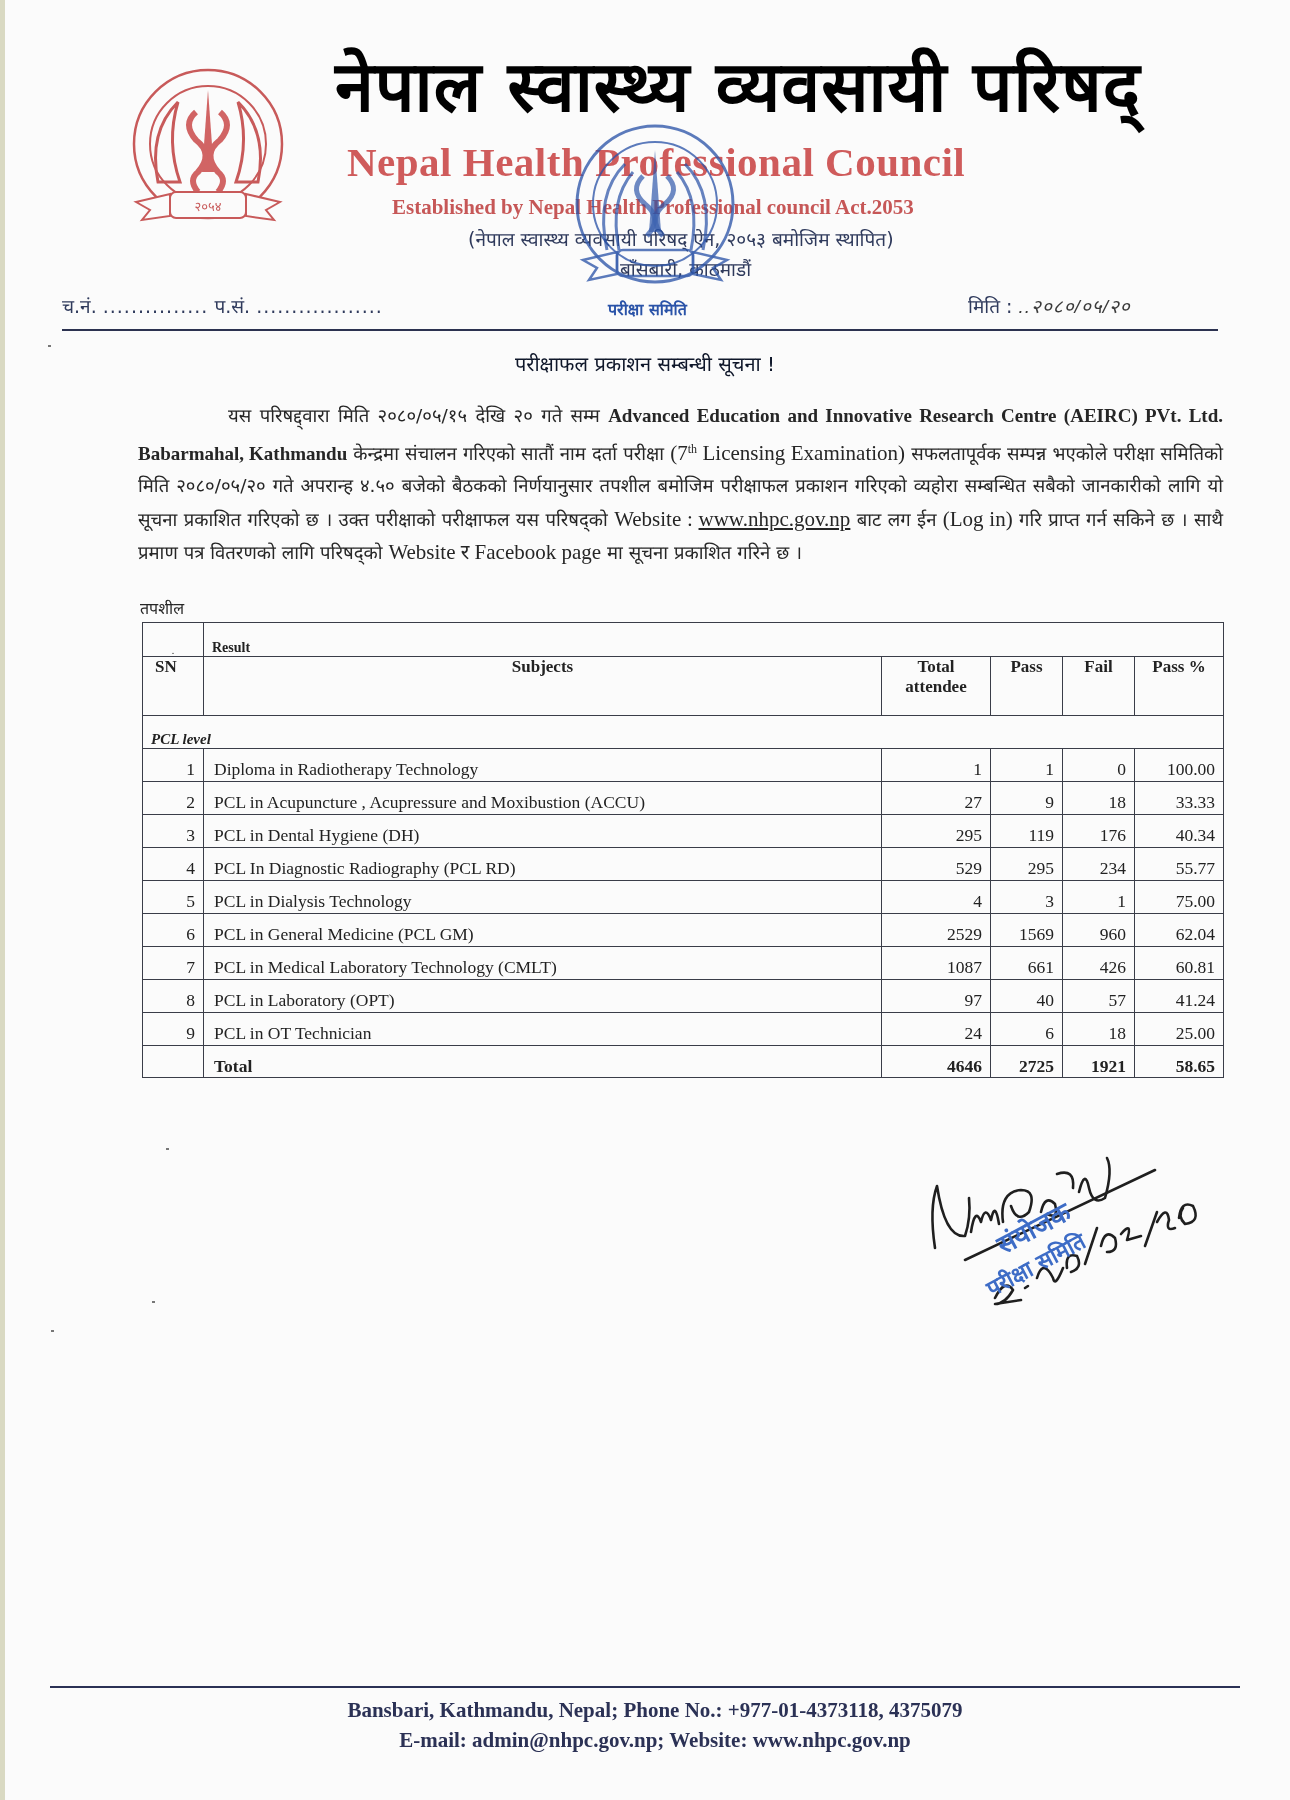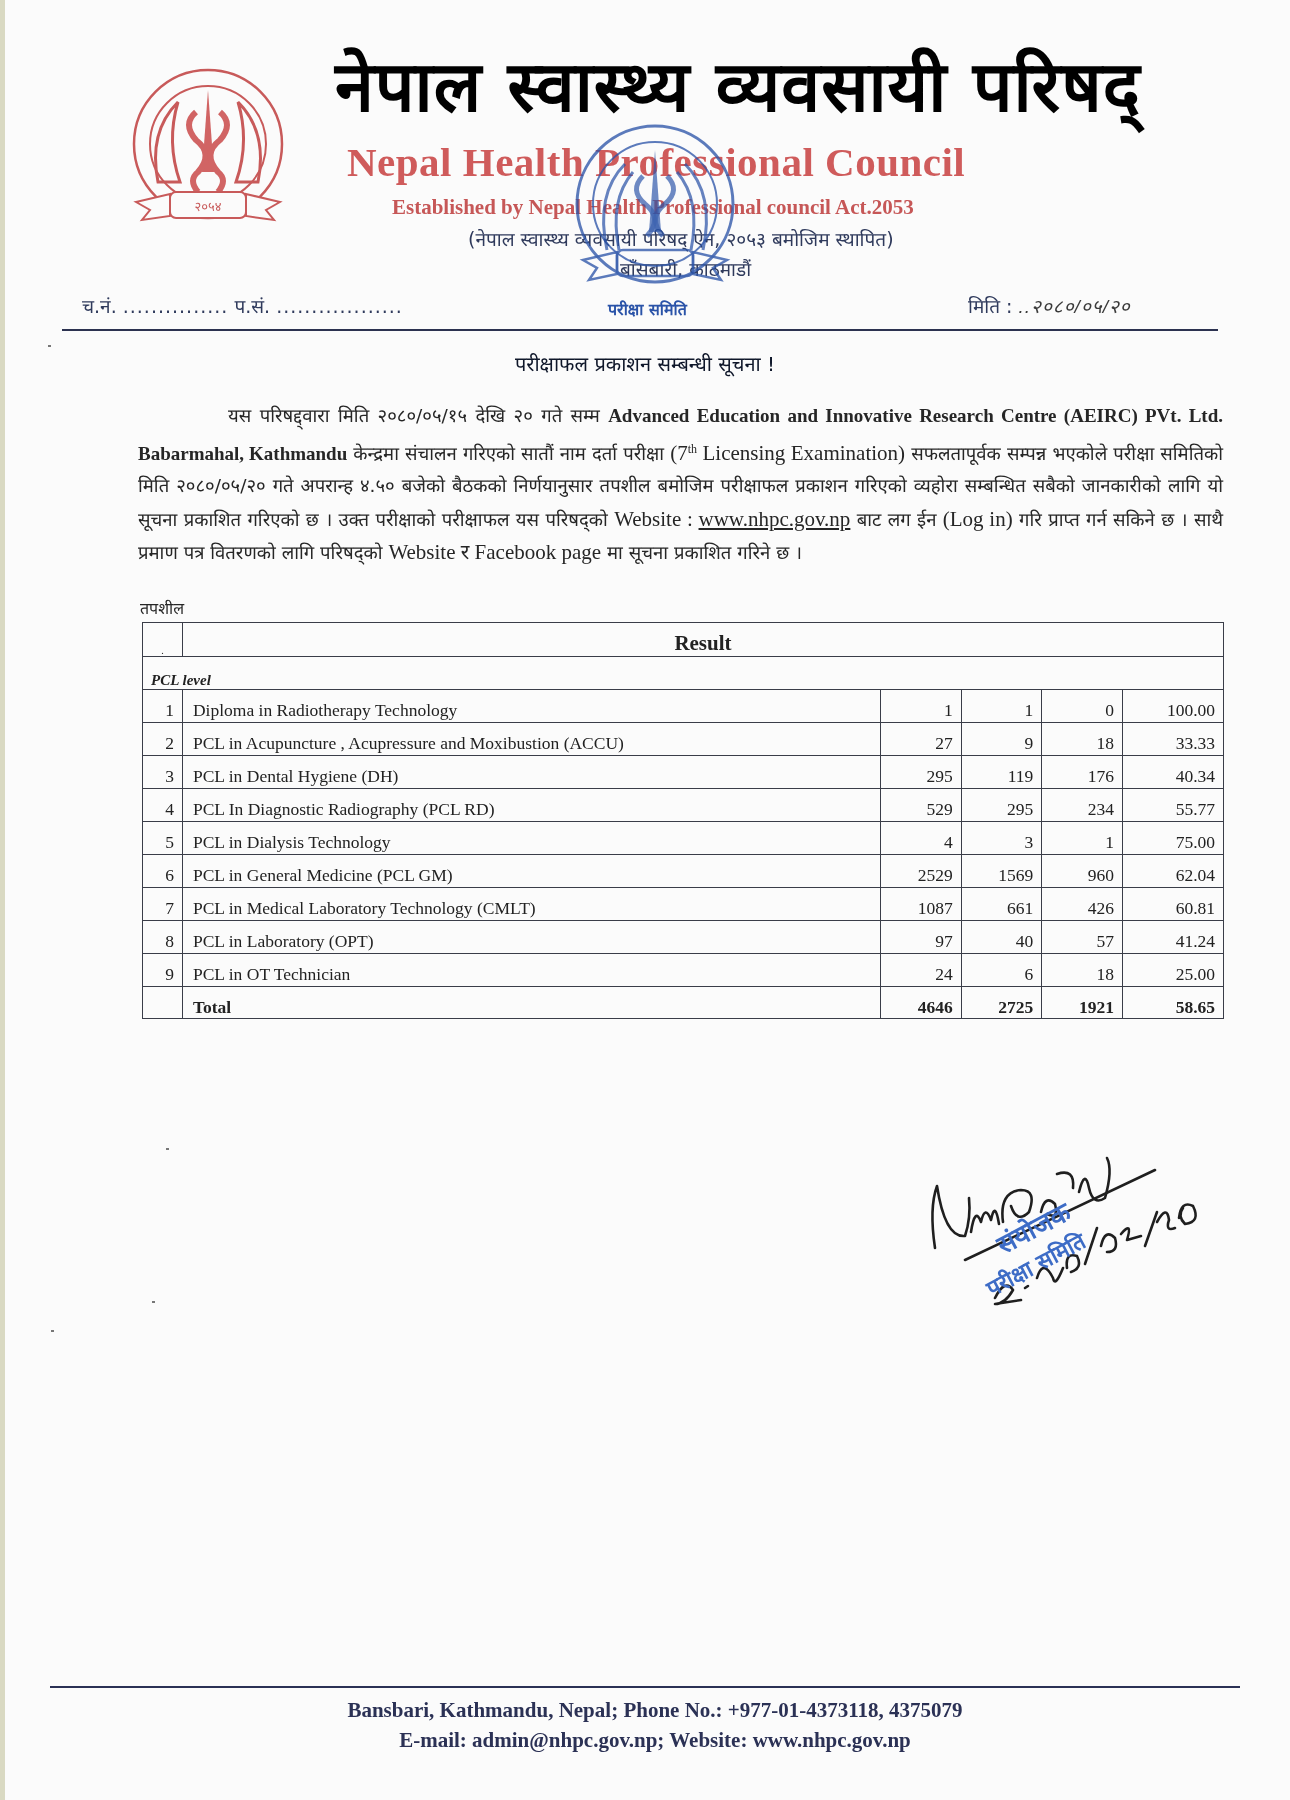--- a/index.html
+++ b/index.html
@@ -12,41 +12,41 @@
   
   .logo-red { position: absolute; left: 118px; top: 62px; width: 180px; height: 180px; }
   .title-np { position: absolute; left: 335px; top: 52px; font-family: "DejaVu Sans", sans-serif; font-size: 70px; line-height: 1; color: #000000; font-weight: bold; letter-spacing: 1px; }
   .title-en { position: absolute; left: 347px; top: 138px; font-family: "Liberation Serif", serif; font-weight: bold; font-size: 41px; color: #cf5b5b; letter-spacing: 0.5px; }
   .estd { position: absolute; left: 392px; top: 195px; font-weight: bold; font-size: 21px; color: #c65757; }
   .act-np { position: absolute; left: 468px; top: 226px; font-family: "DejaVu Sans", sans-serif; font-size: 19px; color: #2f3a5c; }
   .addr-np { position: absolute; left: 620px; top: 256px; font-family: "DejaVu Sans", sans-serif; font-size: 19px; color: #2f3a5c; }
   .stamp { position: absolute; left: 567px; top: 120px; width: 176px; height: 176px; opacity: 0.9; }
   .stamp-label { position: absolute; left: 608px; top: 298px; font-family: "DejaVu Sans", sans-serif; font-size: 16px; font-weight: bold; color: #2a53a8; }
 
-  .refline { position: absolute; left: 62px; top: 293px; font-family: "DejaVu Sans", sans-serif; font-size: 19px; color: #2f3a5c; margin-left: 20px; }
+  .refline { position: absolute; left: 62px; top: 293px; font-family: "DejaVu Sans", sans-serif; font-size: 19px; color: #2f3a5c; }
   .refline .dots { letter-spacing: 1px; }
   .dateline { position: absolute; left: 968px; top: 293px; font-family: "DejaVu Sans", sans-serif; font-size: 19px; color: #2f3a5c; }
   .dateline .hand { font-style: italic; font-family: Liberation Sans, sans-serif; color: #3a3a3a; letter-spacing: 1px; }
   .rule-top { position: absolute; left: 62px; top: 329px; width: 1156px; height: 2px; background: #2c3250; }
 
   
   .notice-title { position: absolute; left: 0; width: 1290px; top: 350px; text-align: center; font-family: "DejaVu Sans", sans-serif; font-size: 20px; color: #0f172a; }
   .para { position: absolute; left: 138px; top: 400px; width: 1085px; font-family: "DejaVu Sans", sans-serif; font-size: 18.5px; line-height: 32.5px; color: #262626; text-align: justify; }
   .para .en { font-family: "Liberation Serif", serif; font-size: 21px; }
   .para .enb { font-family: "Liberation Serif", serif; font-size: 19px; font-weight: bold; }
   .para .indent { display: inline-block; width: 90px; }
   .para a { color: #262626; text-decoration: underline; }
   .tapsil { position: absolute; left: 140px; top: 597px; font-family: "DejaVu Sans", sans-serif; font-size: 16px; color: #262626; }
 
   
   table.results { position: absolute; left: 142px; top: 622px; width: 1082px; border-collapse: collapse; font-family: "Liberation Serif", serif; color: #222; }
   table.results td, table.results th { border: 1.5px solid #3a3d48; padding: 0 8px; }
   table.results th { font-weight: bold; font-size: 17px; vertical-align: top; }
   .h-result td { height: 33px; }
-  .h-result .res { text-align: center; font-weight: bold; font-size: 21px; vertical-align: bottom; padding-bottom: 0; }
+  .h-result .res { font-weight: bold; font-size: 14px; vertical-align: bottom; padding-bottom: 0; }
   .h-result .dot { text-align: center; font-size: 10px; vertical-align: bottom; }
   .h-cols th { height: 58px; padding-top: 3px; }
   .h-cols th.sn { width: 40px; text-align: left; padding-left: 12px; }
   .h-cols th.subj { text-align: center; }
   .h-cols th.tot { width: 92px; }
   .h-cols th.pass, .h-cols th.fail { width: 55px; }
   .h-cols th.pct { width: 72px; }
   .level td { height: 32px; font-weight: bold; font-size: 15px; vertical-align: bottom; padding-left: 12px; font-style: italic; }
   tr.row td { height: 31px; font-size: 17.5px; vertical-align: bottom; padding-bottom: 1px; }
   tr.row td.sn { text-align: right; }
@@ -128,20 +128,28 @@
 <div class="para">
   <span class="indent"></span><span>यस परिषद्द्वारा मिति २०८०/०५/१५ देखि २० गते सम्म </span><span class="enb">Advanced Education and Innovative Research Centre (AEIRC) PVt. Ltd. Babarmahal, Kathmandu</span><span> केन्द्रमा संचालन गरिएको सातौं नाम दर्ता परीक्षा </span><span class="en">(7</span><sup class="en" style="font-size:12px">th</sup><span class="en"> Licensing Examination)</span><span> सफलतापूर्वक सम्पन्न भएकोले परीक्षा समितिको मिति २०८०/०५/२० गते अपरान्ह ४.५० बजेको बैठकको निर्णयानुसार तपशील बमोजिम परीक्षाफल प्रकाशन गरिएको व्यहोरा सम्बन्धित सबैको जानकारीको लागि यो सूचना प्रकाशित गरिएको छ । उक्त परीक्षाको परीक्षाफल यस परिषद्को </span><span class="en">Website : </span><a class="en">www.nhpc.gov.np</a><span> बाट लग ईन </span><span class="en">(Log in)</span><span> गरि प्राप्त गर्न सकिने छ । साथै प्रमाण पत्र वितरणको लागि परिषद्को </span><span class="en">Website र Facebook page</span><span> मा सूचना प्रकाशित गरिने छ ।</span>
 </div>
 <div class="tapsil">तपशील</div>
 
 <table class="results">
   <tbody>
       <tr class="h-result">
     <td class="dot">.</td>
     <td class="res" colspan="5">Result</td>
+  </tr>
+  <tr class="h-cols">
+    <th class="sn">SN</th>
+    <th class="subj">Subjects</th>
+    <th class="tot">Total attendee</th>
+    <th class="pass">Pass</th>
+    <th class="fail">Fail</th>
+    <th class="pct">Pass %</th>
   </tr>
   <tr class="level">
     <td colspan="6">PCL level</td>
   </tr>
   </tbody>
     <tbody id="rows-body">
       <tr class="row">
     <td class="sn">1</td>
     <td class="subj">Diploma in Radiotherapy Technology</td>
     <td class="n">1</td>

